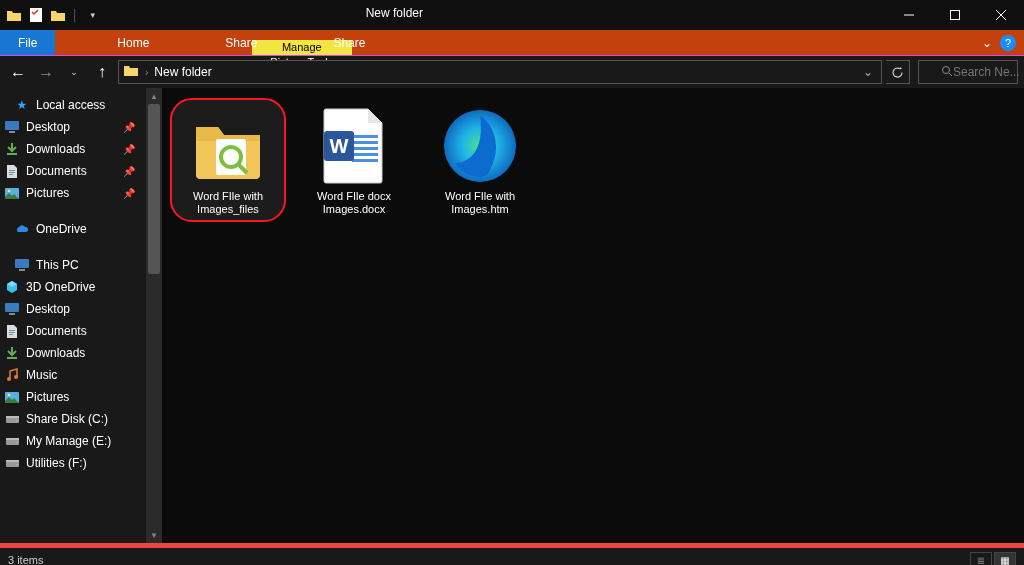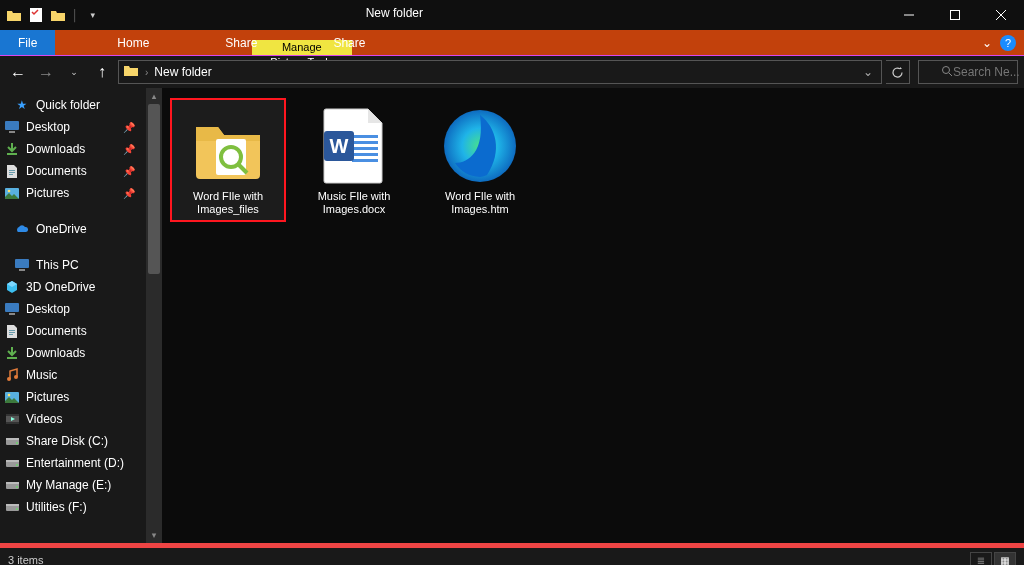--- a/index.html
+++ b/index.html
@@ -50,21 +50,21 @@
   .sb-item .pin { margin-left:auto; margin-right:10px; color:#888; font-size:10px;}
   .sb-group-top { margin-top:14px;}
   .sb-item .ic { width:16px; height:16px; display:flex;align-items:center;justify-content:center; font-size:12px;}
   .sb-scroll { width:16px; background:#2b2b2b; display:flex; flex-direction:column;}
   .sb-scroll .up,.sb-scroll .down{height:16px;display:flex;align-items:center;justify-content:center;color:#888;font-size:9px;}
   .sb-scroll .track{flex:1; background:#2b2b2b; position:relative;}
   .sb-scroll .thumb{position:absolute; left:2px; right:2px; top:0; height:170px; background:#555; border-radius:2px;}
 
   .content { flex:1; background:#0b0b0b; padding:12px 10px; display:flex; align-items:flex-start; gap:14px;}
   .file-item { width:112px; display:flex; flex-direction:column; align-items:center; text-align:center; padding:6px 2px 4px; font-size:11px; line-height:13px; color:#fff;}
-  .file-item.selected { outline:2px solid #ff161f; outline-offset:0; background:rgba(80,80,80,0.25);}
+  .file-item.selected { outline:2px solid #ff161f; outline-offset:0; background:rgba(80,80,80,0.25);border-radius:20px;}
   .file-item .thumb { width:80px; height:80px; display:flex; align-items:center; justify-content:center; margin-bottom:4px;}
   .file-item .label { width:100%; }
 
   
   .statusbar { height:18px; background:#191919; border-top:5px solid #ef4444; display:flex; align-items:center; font-size:11px; color:#ccc; padding:12px 8px;}
   .statusbar .spacer{flex:1;}
   .statusbar .view-btn { width:22px; height:16px; border:1px solid #444; margin-left:2px; display:flex;align-items:center;justify-content:center; color:#888; font-size:10px;}
   .statusbar .view-btn.active{ background:#333; color:#fff;}
 </style>
 </head>
@@ -159,21 +159,21 @@
     </span>
     <input placeholder="Search Ne..." style="">
   </div>
 </div>
 
 <div class="main">
   <div class="sidebar-wrap">
     <div class="sidebar">
       <div class="sb-item root">
         <span class="ic" style="color:#39a0ff;">★</span>
-        <span>Quick folder</span>
+        <span>Local access</span>
       </div>
       <div id="quick-items">
           <div class="sb-item">
             <span class="ic">
               <svg width="16" height="14" viewBox="0 0 16 14">
                 <rect x="1" y="1" width="14" height="9" fill="#3a7bbf" rx="1"></rect>
                 <rect x="5" y="11" width="6" height="2" fill="#888"></rect>
               </svg>
             </span>
             <span>Desktop</span>
@@ -287,47 +287,26 @@
                 <rect x="1" y="1" width="14" height="11" fill="#58b0e0" rx="1"></rect>
                 <circle cx="5" cy="4" r="1.3" fill="#ffe36e"></circle>
                 <path d="M1 10 l4 -4 l3 3 l2 -2 l5 5 v0 h-14 z" fill="#3d7a3d"></path>
               </svg>
             </span>
             <span>Pictures</span>
           </div>
           <div class="sb-item">
             <span class="ic">
               <svg width="15" height="12" viewBox="0 0 15 12">
-                <rect x="1" y="1" width="13" height="10" fill="#555" rx="1"></rect>
-                <rect x="1" y="1" width="13" height="2" fill="#333"></rect>
-                <rect x="1" y="9" width="13" height="2" fill="#333"></rect>
-                <path d="M6 4 l4 2 l-4 2 z" fill="#8fd"></path>
-              </svg>
-            </span>
-            <span>Videos</span>
-          </div>
-          <div class="sb-item">
-            <span class="ic">
-              <svg width="15" height="12" viewBox="0 0 15 12">
                 <rect x="1" y="3" width="13" height="7" fill="#999" rx="1"></rect>
                 <rect x="1" y="3" width="13" height="2" fill="#bbb"></rect>
                 <circle cx="12" cy="8" r="0.8" fill="#4f4"></circle>
               </svg>
             </span>
             <span>Share Disk (C:)</span>
-          </div>
-          <div class="sb-item">
-            <span class="ic">
-              <svg width="15" height="12" viewBox="0 0 15 12">
-                <rect x="1" y="3" width="13" height="7" fill="#999" rx="1"></rect>
-                <rect x="1" y="3" width="13" height="2" fill="#bbb"></rect>
-                <circle cx="12" cy="8" r="0.8" fill="#4f4"></circle>
-              </svg>
-            </span>
-            <span>Entertainment (D:)</span>
           </div>
           <div class="sb-item">
             <span class="ic">
               <svg width="15" height="12" viewBox="0 0 15 12">
                 <rect x="1" y="3" width="13" height="7" fill="#999" rx="1"></rect>
                 <rect x="1" y="3" width="13" height="2" fill="#bbb"></rect>
                 <circle cx="12" cy="8" r="0.8" fill="#4f4"></circle>
               </svg>
             </span>
             <span>My Manage (E:)</span>
@@ -373,21 +352,21 @@
             <path d="M46 2 v14 h14 z" fill="#e6e6e6"></path>
             <rect x="30" y="28" width="26" height="3" fill="#4a8fe2"></rect>
             <rect x="30" y="34" width="26" height="3" fill="#4a8fe2"></rect>
             <rect x="30" y="40" width="26" height="3" fill="#4a8fe2"></rect>
             <rect x="30" y="46" width="26" height="3" fill="#4a8fe2"></rect>
             <rect x="30" y="52" width="26" height="3" fill="#4a8fe2"></rect>
             <rect x="2" y="24" width="30" height="30" rx="3" fill="#2b579a"></rect>
             <text x="17" y="46" font-family="Segoe UI" font-size="20" font-weight="bold" fill="#fff" text-anchor="middle">W</text>
           </svg>
         </div>
-        <div class="label">Music FIle with Images.docx</div>
+        <div class="label">Word FIle docx Images.docx</div>
       </div>
       <div class="file-item">
         <div class="thumb">
           <svg width="78" height="78" viewBox="0 0 78 78">
             <defs>
               <radialGradient id="eg" cx="50%" cy="50%" r="55%">
                 <stop offset="0%" stop-color="#49e28a"></stop>
                 <stop offset="45%" stop-color="#1fb4e8"></stop>
                 <stop offset="100%" stop-color="#0a5db8"></stop>
               </radialGradient>

